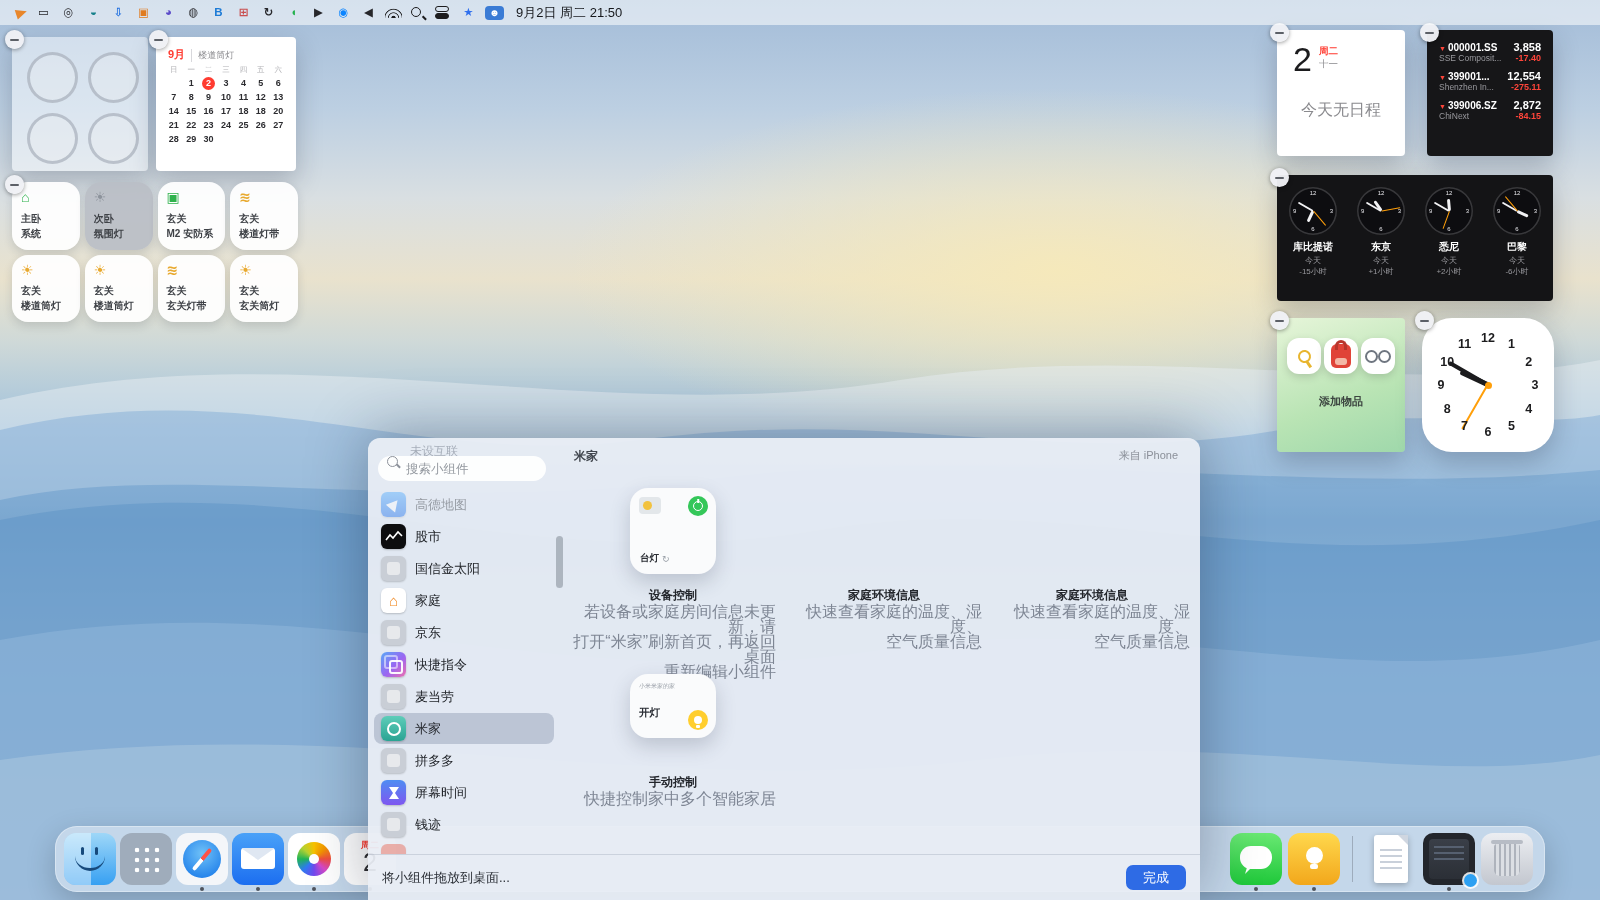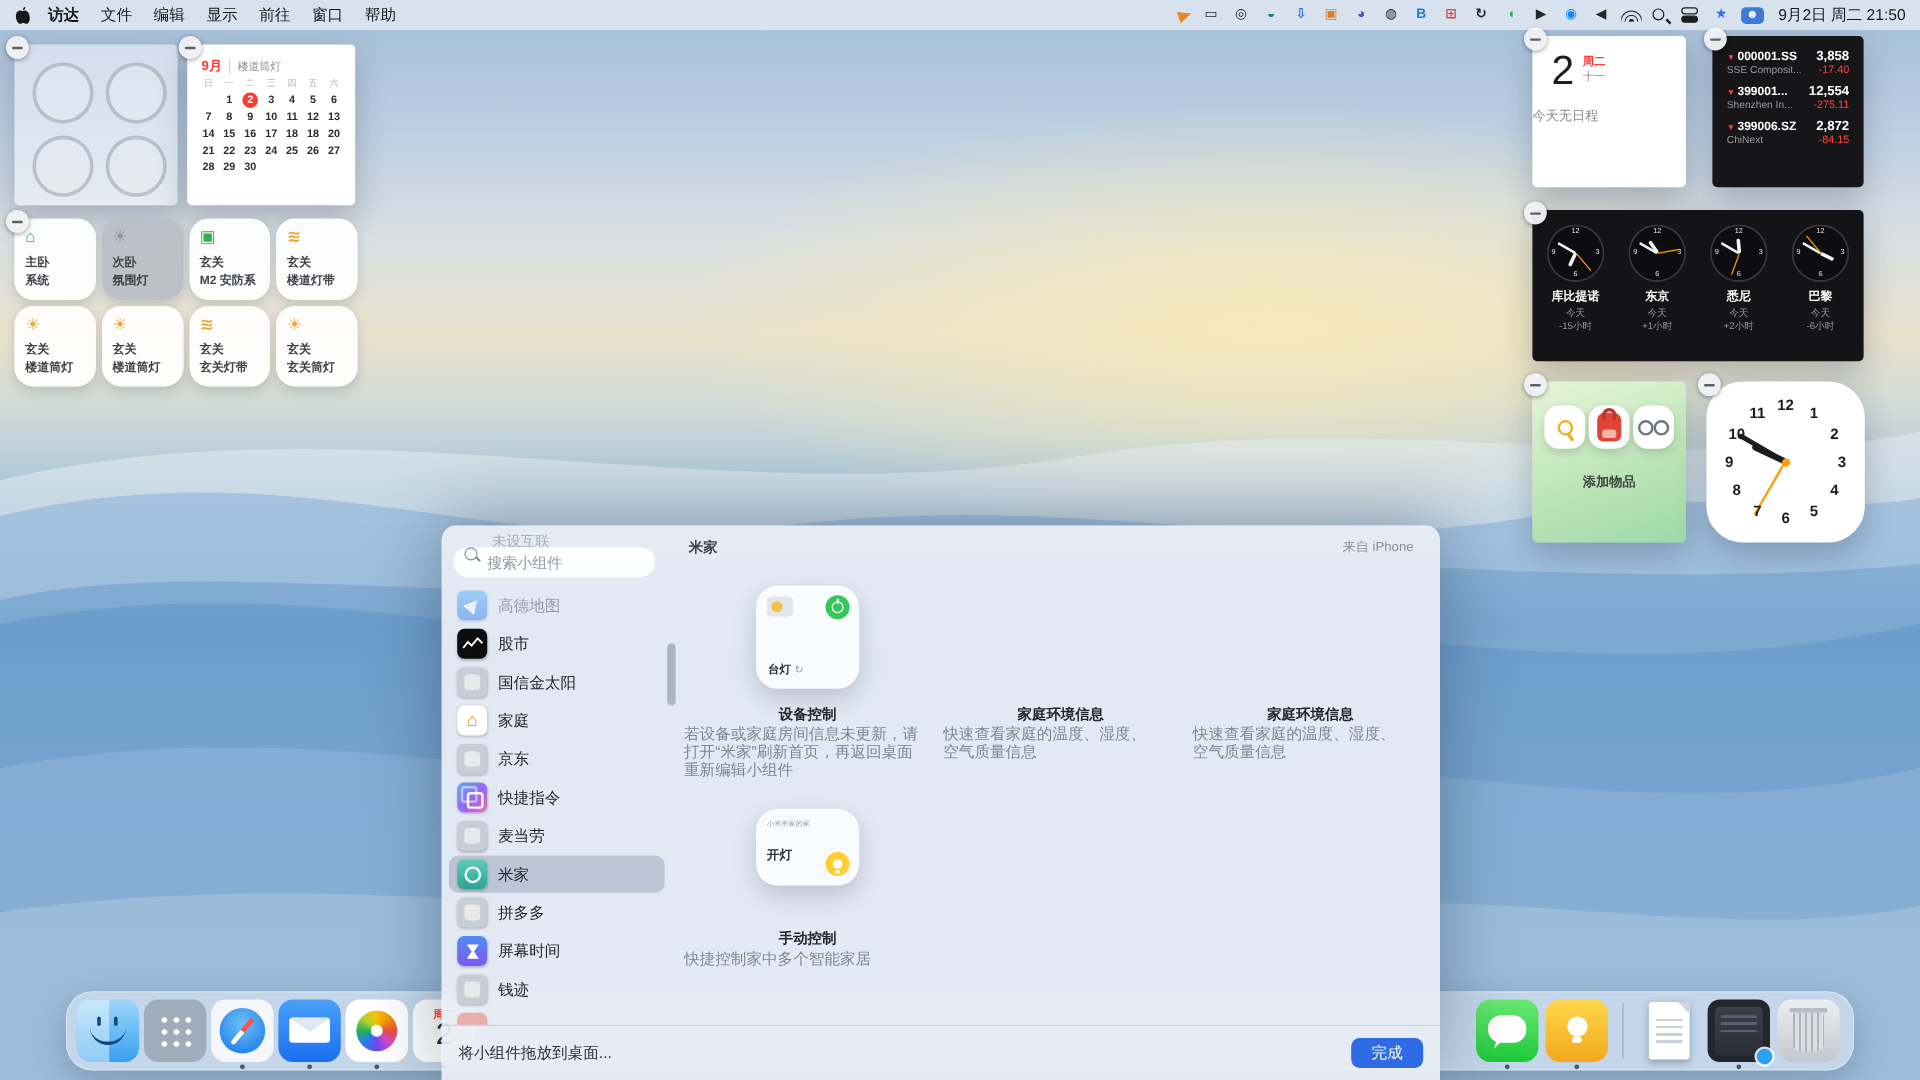--- a/index.html
+++ b/index.html
@@ -57,32 +57,32 @@
   .s-icon.green{color:#2fb24c}.s-icon.yellow{color:#e8a92f}.s-icon.gray{color:#8d939c}
   .s-room{position:absolute;left:9px;bottom:24px;font-size:10px;font-weight:700;color:#3f4247}
   .s-name{position:absolute;left:9px;bottom:9px;font-size:10px;font-weight:700;color:#3f4247;white-space:nowrap}
 
   .w-date{left:1277px;top:30px;width:128px;height:126px;background:#fff}
   .dw-top{display:flex;gap:7px;padding:13px 0 0 16px;align-items:flex-start}
   .dw-day{font-size:34px;color:#1c1c1e;line-height:.95}
   .dw-col{display:flex;flex-direction:column;margin-top:2px}
   .dw-week{color:#ff3b30;font-size:9.5px;font-weight:700}
   .dw-lunar{color:#8a8a8e;font-size:9.5px}
-  .dw-none{color:#8a8a8e;font-size:11px;text-align:left;margin-top:14px}
+  .dw-none{color:#8a8a8e;font-size:16px;text-align:center;margin-top:25px}
 
   .w-stocks{left:1427px;top:30px;width:126px;height:126px;background:#161618}
   .stk{padding:11px 12px 0}
   .stk-row{margin-bottom:7px}
   .r1{display:flex;justify-content:space-between;align-items:baseline}
   .r1 .sym{color:#fff;font-size:10px;font-weight:700;white-space:nowrap}
   .tri{color:#ff453a;font-size:7px;margin-right:2px}
   .r1 .price{color:#fff;font-size:11px;font-weight:700}
   .r2{display:flex;justify-content:space-between}
   .r2 .nm{color:#98989d;font-size:8.5px;white-space:nowrap}
-  .r2 .chg{color:#ff453a;font-size:9px;font-weight:400}
+  .r2 .chg{color:#ff453a;font-size:9px;font-weight:700}
 
   .w-clocks{left:1277px;top:175px;width:276px;height:126px;background:#141416}
   .wc-row{display:flex;justify-content:space-evenly;padding-top:12px}
   .wc-col{display:flex;flex-direction:column;align-items:center;width:64px}
   .mini-clock{position:relative;width:48px;height:48px;border-radius:50%;background:#0d0d10;box-shadow:inset 0 0 0 1.5px rgba(255,255,255,.18)}
   .mc-n{position:absolute;font-size:6px;color:#e6e6ea;font-style:normal}
   .n12{top:3px;left:50%;transform:translateX(-50%)}
   .n3{right:4px;top:50%;transform:translateY(-50%)}
   .n6{bottom:3px;left:50%;transform:translateX(-50%)}
   .n9{left:4px;top:50%;transform:translateY(-50%)}
@@ -195,21 +195,21 @@
 
   .pk-main{position:absolute;left:202px;right:0;top:0;bottom:46px}
   .pk-sec-title{position:absolute;left:4px;top:10px;font-size:12px;color:#41464e;font-weight:600}
   .pk-source{position:absolute;right:22px;top:10px;font-size:11px;color:#8b9099}
   .wcard{position:absolute;border-radius:18px;background:#fafbfc;box-shadow:0 8px 20px rgba(50,60,80,.22)}
   .c1{left:60px;top:50px;width:86px;height:86px}
   .c2{left:270px;top:50px;width:86px;height:86px}
   .c3{left:435px;top:50px;width:174px;height:86px}
   .c4{left:60px;top:236px;width:86px;height:64px}
   .col-title{position:absolute;text-align:center;font-size:12px;font-weight:700;color:#23262c}
-  .col-desc{position:absolute;text-align:left;font-size:13px;color:#7e8694;line-height:15px;white-space:pre-line}
+  .col-desc{position:absolute;text-align:right;font-size:16px;color:#7e8694;line-height:15px;white-space:pre-line}
   .t1{left:10px;top:149px;width:186px}.d1{left:0;top:166px;width:206px}
   .t2{left:216px;top:149px;width:196px}.d2{left:216px;top:166px;width:196px}
   .t3{left:424px;top:149px;width:196px}.d3{left:424px;top:166px;width:196px}
   .t4{left:10px;top:336px;width:186px}.d4{left:0;top:353px;width:206px}
   .room-cover{position:absolute;inset:0;border-radius:18px;background:linear-gradient(115deg,#eeece8 20%,#dbd8d4 55%,#c6c4c1 82%);opacity:.55}
   .wc-pic{position:absolute;left:9px;top:9px;width:22px;height:17px;border-radius:4px;background:#e3e7ea;overflow:hidden}
   .wc-pic::after{content:"";position:absolute;left:4px;top:4px;width:9px;height:9px;border-radius:50%;background:#f2c23e}
   .wc-toggle{position:absolute;right:8px;top:8px;width:20px;height:20px;border-radius:50%;background:#34c759;display:flex;align-items:center;justify-content:center}
   .pwr{width:8px;height:8px;border:1.5px solid #fff;border-radius:50%;position:relative}
   .pwr::after{content:"";position:absolute;left:50%;top:-3px;transform:translateX(-50%);width:1.5px;height:4px;background:#fff}
@@ -236,37 +236,20 @@
 
   <svg class="waves" width="1600" height="900" viewBox="0 0 1600 900" preserveAspectRatio="none">
     <path d="M0,400 C300,330 600,430 900,380 C1150,340 1400,400 1600,360 L1600,470 C1300,500 1000,440 700,480 C400,515 180,460 0,500 Z" fill="#e8eef2" opacity="0.5"></path>
     <path d="M0,430 C250,370 420,470 640,440 C900,405 1050,470 1280,430 C1420,405 1520,430 1600,415 L1600,900 L0,900 Z" fill="#7ca9d4" opacity="0.45"></path>
     <path d="M0,520 C300,460 520,580 820,530 C1080,487 1280,590 1600,520 L1600,900 L0,900 Z" fill="#5d93c6" opacity="0.5"></path>
     <path d="M0,640 C320,580 560,700 880,650 C1150,608 1350,700 1600,640 L1600,900 L0,900 Z" fill="#8fb6da" opacity="0.55"></path>
     <path d="M0,760 C350,710 640,800 980,760 C1240,730 1430,790 1600,755 L1600,900 L0,900 Z" fill="#a9c4de" opacity="0.6"></path>
   </svg>
 
   <div class="menubar">
-    <div class="mb-left">
-      <span class="apple">
-        <svg viewBox="0 0 170 200">
-            <path d="M150 70c-20-25-50-22-62-12C76 48 45 45 27 70c-25 35-8 95 15 118 12 12 25 12 38 6 12-6 22-6 34 0 13 6 26 6 38-6 23-23 23-83-2-118z"></path>
-            <path d="M95 45c12-2 28-15 25-38-20 3-30 20-25 38z"></path>
-          </svg>
-      </span>
-      <div id="menu-left" style="display:flex">
-          <span class="mb-item b">访达</span>
-          <span class="mb-item">文件</span>
-          <span class="mb-item">编辑</span>
-          <span class="mb-item">显示</span>
-          <span class="mb-item">前往</span>
-          <span class="mb-item">窗口</span>
-          <span class="mb-item">帮助</span>
-        </div>
-    </div>
     <div class="mb-right">
       <div id="menu-status" style="display:flex;align-items:center">
           <span class="icon-chip mi-paper-plane-icon" style="color: rgb(232, 134, 42);"></span>
           <span class="icon-chip mi-display-icon" style="color: rgb(38, 38, 42);">▭</span>
           <span class="icon-chip mi-record-icon" style="color: rgb(38, 38, 42);">◎</span>
           <span class="icon-chip mi-whale-icon" style="color: rgb(22, 128, 138);">◒</span>
           <span class="icon-chip mi-download-icon" style="color: rgb(31, 111, 224);">⇩</span>
           <span class="icon-chip mi-package-icon" style="color: rgb(224, 123, 31);">▣</span>
           <span class="icon-chip mi-lens-icon" style="color: rgb(90, 73, 200);">◕</span>
           <span class="icon-chip mi-shield-icon" style="color: rgb(38, 38, 42);">◍</span>

